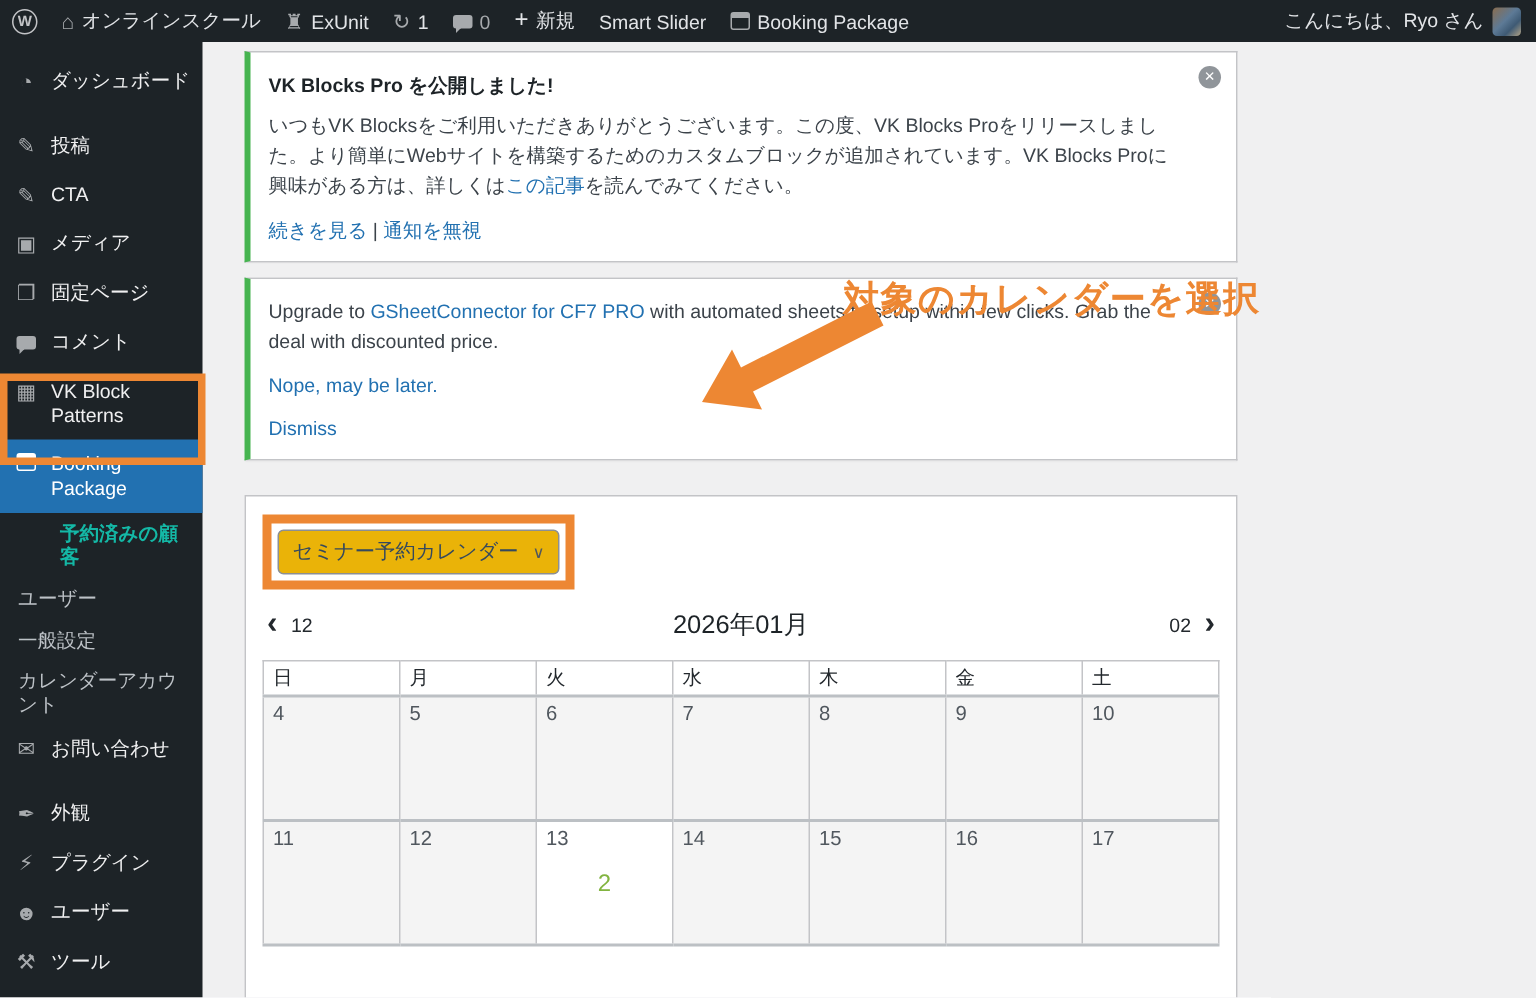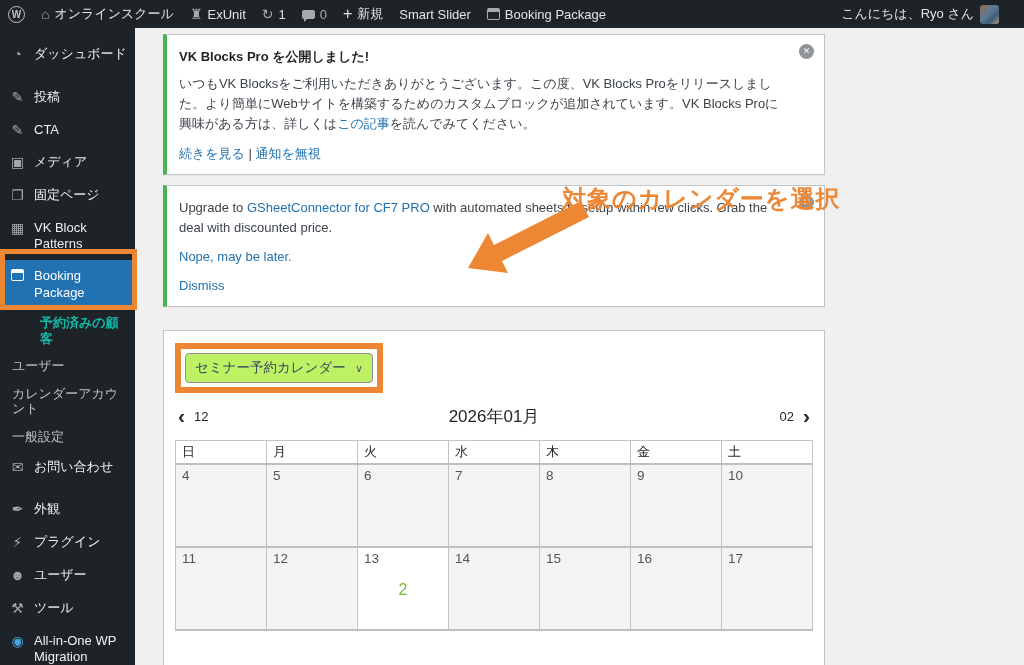--- a/index.html
+++ b/index.html
@@ -19,21 +19,21 @@
   .admin-bar{
     position:absolute;top:0;left:0;width:1024px;height:28px;
     background:var(--bar-bg);color:#e2e4e7;display:flex;align-items:center;
     z-index:60;font-size:13px;
   }
   .ab-item{display:flex;align-items:center;gap:5px;padding:0 8px;height:28px;cursor:pointer;white-space:nowrap;}
   .ab-icon{color:#a7aaad;font-size:14px;line-height:1;display:inline-flex;align-items:center;}
   .wp-logo{width:17px;height:17px;border:1.6px solid #c3c4c7;border-radius:50%;
     display:inline-flex;align-items:center;justify-content:center;font-size:10px;color:#c3c4c7;font-weight:700;}
   .ab-count-dim{color:#a7aaad;}
-  .ab-right{margin-left:auto;display:flex;align-items:center;gap:6px;padding-right:25px;}
+  .ab-right{margin-left:auto;display:flex;align-items:center;gap:6px;padding-right:10px;}
   .avatar{width:19px;height:19px;border-radius:3px;
     background:linear-gradient(135deg,#8a6d4f 0%,#5d7a96 45%,#3e5a74 70%,#b0a285 100%);}
   .icon-bubble{width:13px;height:9px;background:#a7aaad;border-radius:2px;position:relative;display:inline-block;}
   .icon-bubble::after{content:"";position:absolute;left:2px;bottom:-3px;border:3px solid transparent;border-top-color:#a7aaad;border-left-color:#a7aaad;}
   .icon-cal{width:13px;height:12px;border:1.5px solid #a7aaad;border-top:4px solid #a7aaad;border-radius:2px;display:inline-block;}
   .active .icon-cal{border-color:#fff;}
   
   .sidebar{
     position:absolute;top:28px;left:0;width:135px;height:637px;
     background:var(--side-bg);color:#f0f0f1;z-index:50;padding-top:10px;
@@ -65,21 +65,21 @@
   }
   .notice2 p{margin:6px 0;}
   .notice2 .action{display:block;margin-top:9px;width:max-content;}
   
   .card{
     margin-top:23px;background:#fff;border:1px solid var(--border);
     padding:12px 11px 0;height:600px;
   }
   .select-annotation{display:inline-block;border:6px solid var(--orange);padding:4px;margin-left:0;}
   .cal-select{
-    width:188px;height:30px;background:#bef264;border:1px solid #8c8f94;border-radius:4px;
+    width:188px;height:30px;background:#eab308;border:1px solid #8c8f94;border-radius:4px;
     display:flex;align-items:center;justify-content:space-between;padding:0 9px;
     font-size:13.5px;color:#35495e;cursor:pointer;
   }
   .cal-select .chev{font-size:11px;color:#50575e;}
   .cal-nav{display:flex;align-items:center;margin:11px 3px 12px;position:relative;height:24px;}
   .nav-arrow{font-size:21px;line-height:20px;color:#23282d;cursor:pointer;font-weight:700;}
   .nav-num{font-size:13px;color:#23282d;margin:0 9px;}
   .cal-title{position:absolute;left:0;right:0;text-align:center;font-size:17px;color:#1d2327;}
   table.cal{width:100%;border-collapse:collapse;table-layout:fixed;}
   table.cal th{
@@ -162,31 +162,35 @@
       </div>
       <div class="side-item">
         <span class="s-icon">▣</span>
         <span>メディア</span>
       </div>
       <div class="side-item">
         <span class="s-icon">❐</span>
         <span>固定ページ</span>
       </div>
       <div class="side-item">
+        <span class="s-icon"><span class="icon-bubble"></span></span>
+        <span>コメント</span>
+      </div>
+      <div class="side-item">
         <span class="s-icon">▦</span>
         <span>VK Block Patterns</span>
       </div>
       <div class="side-item active">
         <span class="s-icon"><span class="icon-cal"></span></span>
         <span>Booking Package</span>
       </div>
       <div class="side-sub current">予約済みの顧客</div>
       <div class="side-sub">ユーザー</div>
+      <div class="side-sub">一般設定</div>
       <div class="side-sub">カレンダーアカウント</div>
-      <div class="side-sub">一般設定</div>
       <div class="side-item">
         <span class="s-icon">✉</span>
         <span>お問い合わせ</span>
       </div>
       <div class="side-gap"></div>
       <div class="side-item">
         <span class="s-icon">✒</span>
         <span>外観</span>
       </div>
       <div class="side-item">

